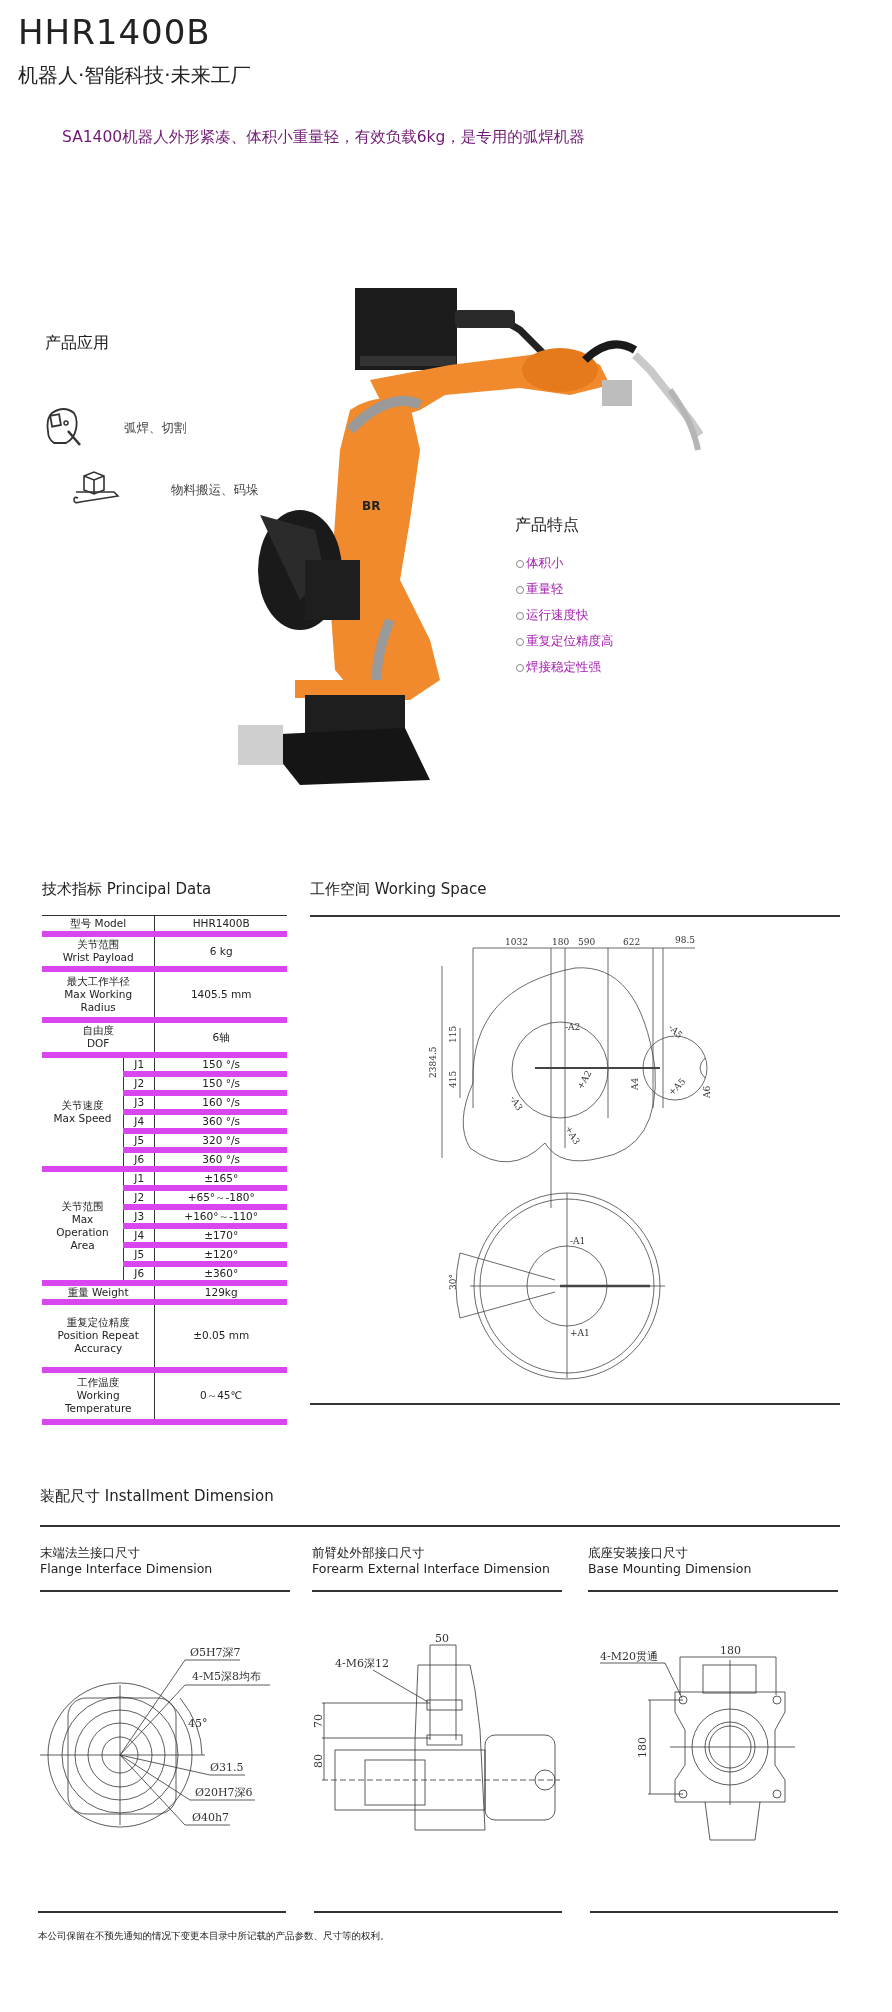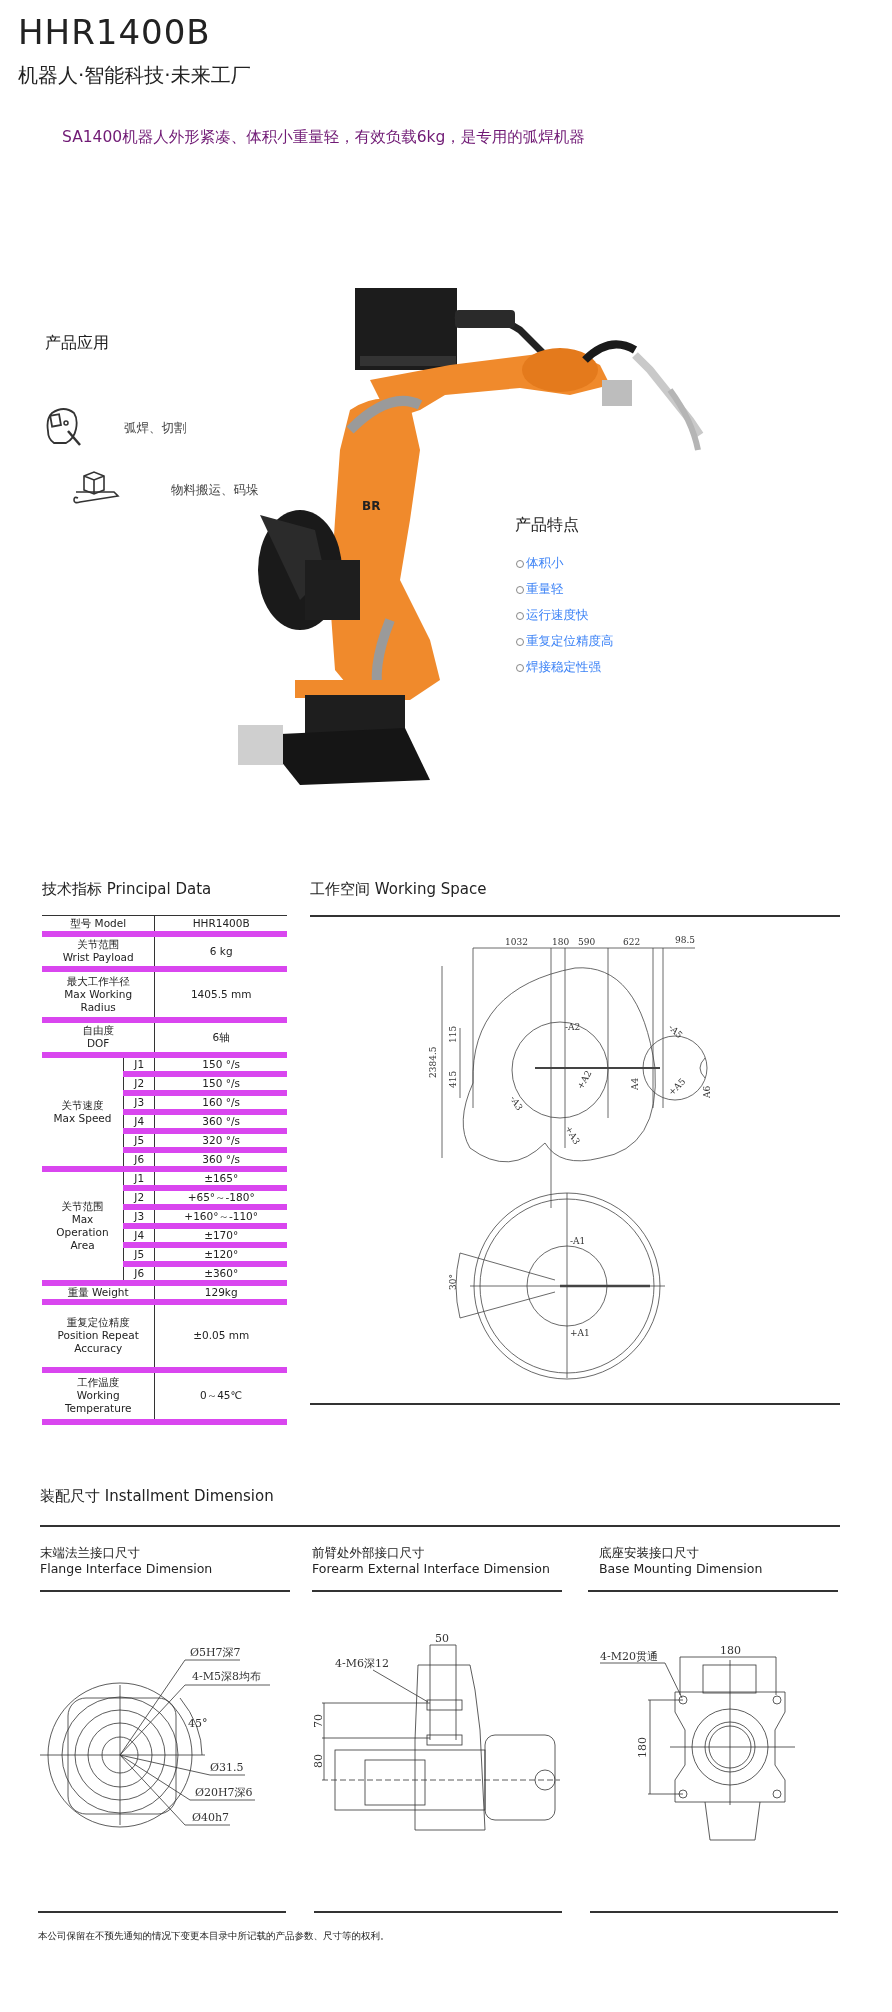--- a/index.html
+++ b/index.html
@@ -5,21 +5,21 @@
   html, body { margin: 0; padding: 0; background: #ffffff; }
   body { width: 892px; height: 2012px; position: relative; overflow: hidden;
          font-family: "DejaVu Sans", "Liberation Sans", sans-serif; color: #2b2b2b; }
   .abs { position: absolute; }
   .title { left: 18px; top: 12px; font-size: 34px; letter-spacing: 1px; color: #222; font-family: "DejaVu Sans", sans-serif; }
   .subtitle { left: 18px; top: 62px; font-size: 20px; color: #222; }
   .intro { left: 14px; top: 122px; width: 590px; font-size: 15.5px; line-height: 31px; color: #701a75; margin-left: 48px; }
   .sec-h { font-size: 16px; color: #222; }
   .app-item { display: flex; align-items: center; font-size: 12.5px; color: #444; }
   .feat-list { left: 516px; top: 550px; list-style: none; margin: 0; padding: 0; }
-  .feat-list li { font-size: 12.5px; color: #3b82f6; height: 26px; line-height: 26px; }
+  .feat-list li { font-size: 12.5px; color: #a21caf; height: 26px; line-height: 26px; }
   .feat-list li .bullet { display: inline-block; width: 6px; height: 6px; border: 1px solid #888; border-radius: 50%; margin-right: 2px; vertical-align: middle; }
   .robot { left: 230px; top: 270px; width: 540px; height: 540px; }
   .spec-table { left: 42px; top: 915px; width: 245px; border-collapse: collapse; font-size: 10.5px; color: #222; }
   .spec-table td { border-bottom: 6px solid #d946ef; text-align: center; padding: 0; line-height: 13px; }
   .spec-table tr:first-child td { border-top: 1.5px solid #333; }
   .spec-table .lbl { border-right: 1.5px solid #333; }
   .spec-table .jn { border-left: 1px solid #333; border-right: 1.5px solid #333; width: 30px; }
   .spec-table .val { width: 130px; }
   .rule { height: 2px; background: #333; }
   .sub-h { font-size: 12.5px; color: #222; line-height: 16px; }
@@ -275,21 +275,21 @@
 <div class="abs rule" style="left:40px;top:1525px;width:800px;"></div>
 
 <div class="abs sub-h" style="left:40px;top:1545px;">
   <div>末端法兰接口尺寸</div>
   <div>Flange Interface Dimension</div>
 </div>
 <div class="abs sub-h" style="left:312px;top:1545px;">
   <div>前臂处外部接口尺寸</div>
   <div>Forearm External Interface Dimension</div>
 </div>
-<div class="abs sub-h" style="left:588px;top:1545px;margin-left:11px;">
+<div class="abs sub-h" style="left:588px;top:1545px;">
   <div>底座安装接口尺寸</div>
   <div>Base Mounting Dimension</div>
 </div>
 <div class="abs rule" style="left:40px;top:1590px;width:250px;"></div>
 <div class="abs rule" style="left:312px;top:1590px;width:250px;"></div>
 <div class="abs rule" style="left:588px;top:1590px;width:250px;"></div>
 
 <div class="abs" style="left:30px;top:1630px;width:280px;height:230px;">
   <svg class="cad" width="280" height="230" viewBox="0 0 280 230" fill="none" stroke="#333" stroke-width="0.8">
     <circle cx="90" cy="125" r="72"></circle>

